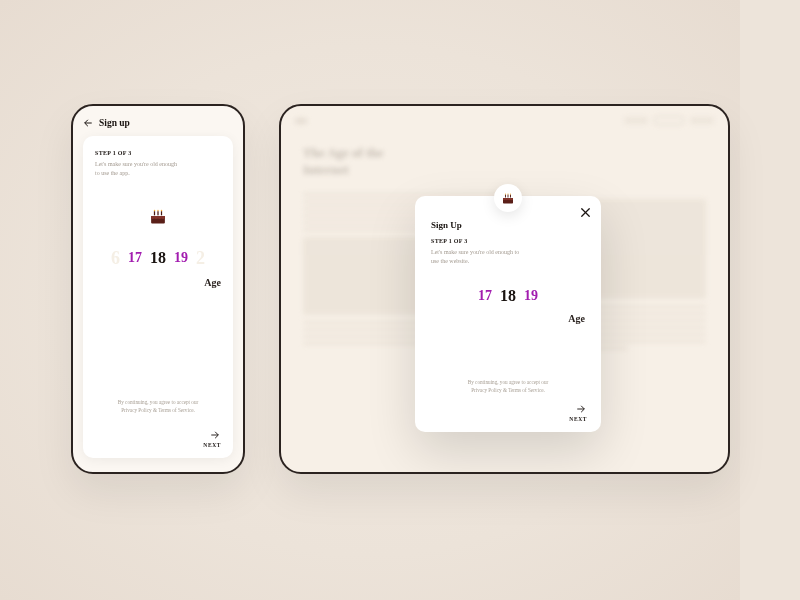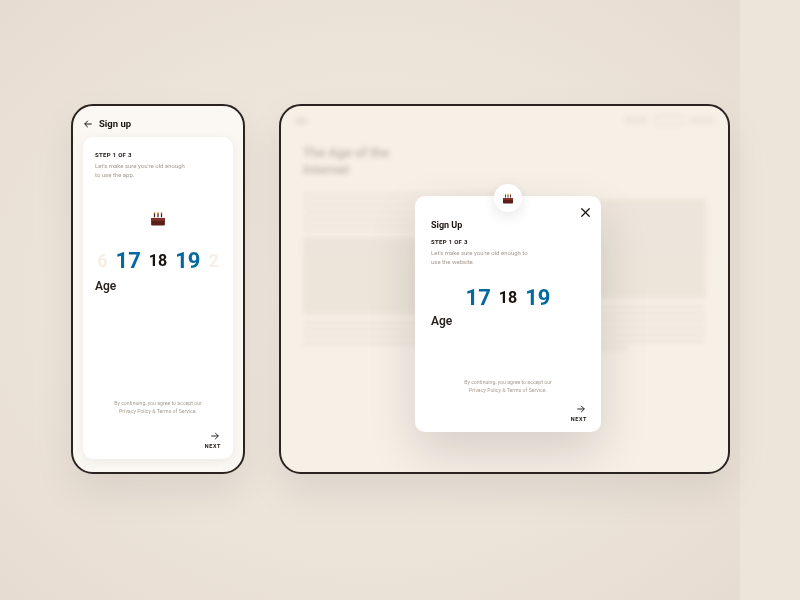--- a/index.html
+++ b/index.html
@@ -9,20 +9,21 @@
     width: 800px;
     height: 600px;
     overflow: hidden;
     position: relative;
   }
   .wrap {
     width: 740px;
     height: 600px;
     position: relative;
     background: radial-gradient(ellipse at center, #f1e9e0 0%, #ece3d9 60%, #e7dcd1 100%);
+    font-family: Liberation Serif, serif;
   }
   
   .phone {
     position: absolute;
     left: 71px;
     top: 104px;
     width: 174px;
     height: 370px;
     background: #fbf7f2;
     border: 2px solid #2b2320;
@@ -58,24 +59,24 @@
   .age-scroller {
     position: relative;
     height: 34px;
     margin-top: 10px;
     display: flex;
     align-items: center;
     justify-content: center;
     gap: 8px;
   }
   .age-num { font-weight: 700; color: #efe8dd; font-size: 18px; }
-  .age-num.near { color: #0369a1; font-size: 22px; }
+  .age-num.near { color: #a21caf; font-size: 14px; }
   .age-num.sel { color: #1a1411; font-size: 16px; }
   .age-num.edge { color: #f5efe5; font-size: 18px; }
-  .age-label { text-align: left; font-size: 12px; font-weight: 600; color: #2b2320; margin-top: 2px; }
+  .age-label { text-align: right; font-size: 10px; font-weight: 600; color: #2b2320; margin-top: 2px; }
 
   .disclaimer {
     position: absolute; left: 0; right: 0; bottom: 44px;
     text-align: center;
     font-size: 5.2px; color: #a79e93; line-height: 1.4;
     padding: 0 18px;
   }
   .next-btn {
     position: absolute; right: 12px; bottom: 10px;
     text-align: right;

